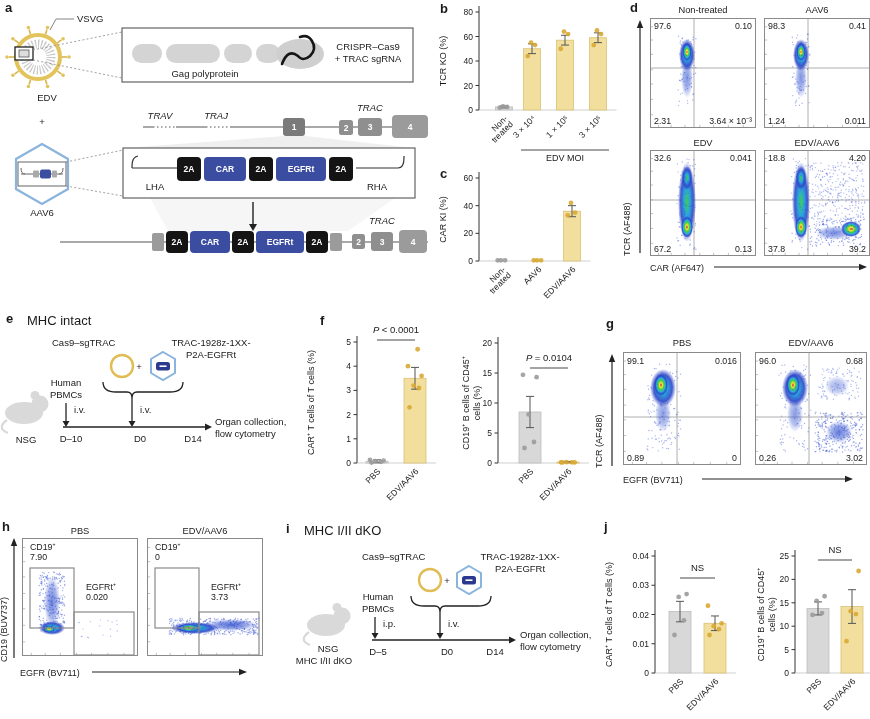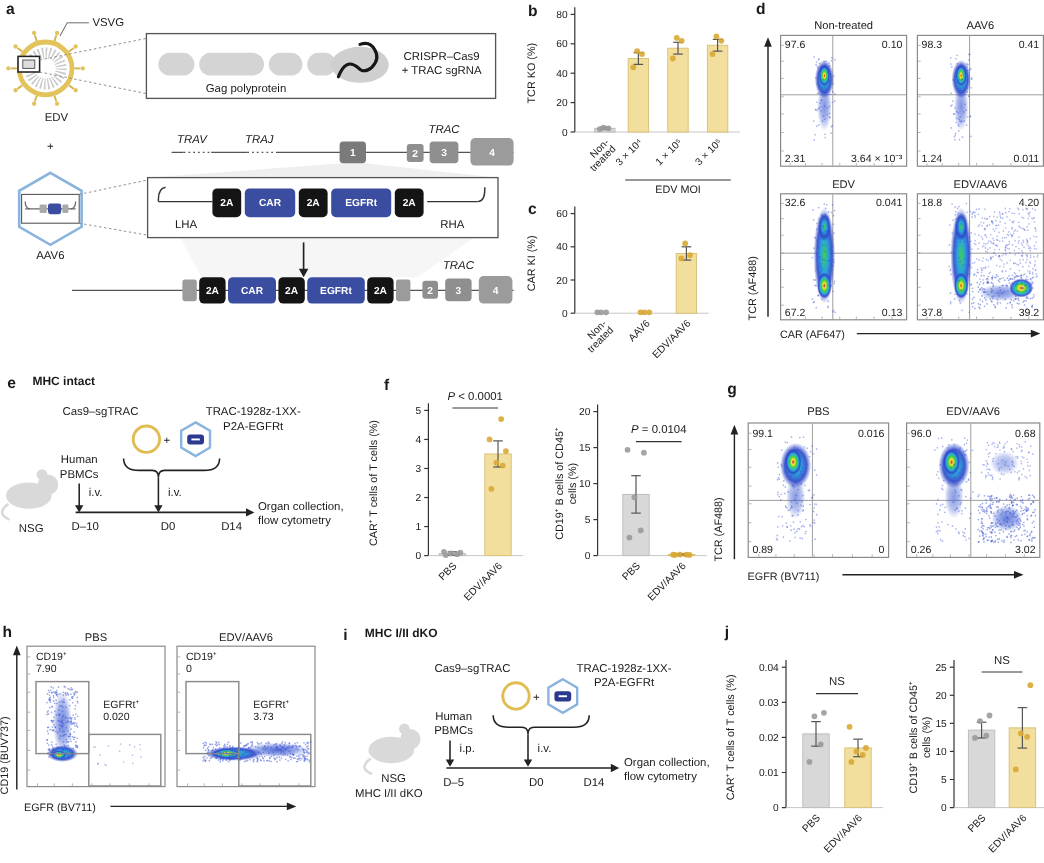--- a/index.html
+++ b/index.html
@@ -1,21 +1,21 @@
 <!DOCTYPE html>
 <html><head>
 <meta charset="utf-8">
 <style>
   html,body{margin:0;padding:0;background:#fff}
   #fig{position:relative;width:870px;height:719px;background:#fff;
        font-family:"Liberation Sans",sans-serif;color:#1a1a1a;overflow:hidden}
   #fig svg{position:absolute;overflow:visible}
   #fig div{position:absolute}
   .pl{font-size:13px;font-weight:700}
-  .ph{font-size:10px;font-weight:700}
+  .ph{font-size:13px;font-weight:400}
   text{fill:#1a1a1a}
   .fq{font-size:8.8px}
   .ft{font-size:9.3px}
   .fal{font-size:9px}
   .ytick{font-size:8.5px}
   .xcat{font-size:8.5px}
   .ylab{font-size:9px}
   .sig{font-size:9.5px}
   .grp{font-size:9px}
   .dgt{font-size:9.5px}
@@ -430,21 +430,21 @@
       <circle cx="108.5" cy="123.176" r="2.4" fill="#d8a833" fill-opacity="0.9"></circle>
       <circle cx="117.96" cy="96.032" r="2.4" fill="#d8a833" fill-opacity="0.9"></circle>
       <circle cx="112.68" cy="93.22399999999999" r="2.4" fill="#d8a833" fill-opacity="0.9"></circle>
       <circle cx="120.6" cy="52.976" r="2.4" fill="#d8a833" fill-opacity="0.9"></circle>
       <text class="xcat" text-anchor="end" transform="translate(84,164) rotate(-45)"><tspan x="0" dy="0">PBS</tspan></text>
       <text class="xcat" text-anchor="end" transform="translate(118,164) rotate(-45)"><tspan x="0" dy="0">EDV/AAV6</tspan></text>
       <line x1="80" y1="42" x2="114" y2="42" stroke="#333" stroke-width="0.9"></line>
       <text x="97" y="35" text-anchor="middle" class="sig">NS</text>
     </svg>
 
-  <div style="left:610px;top:11px;width:260px;height:292px">
+  <div style="left:610px;top:0;width:260px;height:292px">
     <svg style="left:0;top:0" width="260" height="292">
       <text class="ft" x="93" y="13" text-anchor="middle">Non-treated</text>
       <text class="ft" x="207" y="13" text-anchor="middle">AAV6</text>
       <text class="ft" x="93" y="146" text-anchor="middle">EDV</text>
       <text class="ft" x="207" y="146" text-anchor="middle">EDV/AAV6</text>
       <line x1="30" y1="253" x2="30" y2="26" stroke="#222" stroke-width="1.2"></line>
       <polygon points="26.8,28 33.2,28 30,20" fill="#222"></polygon>
       <text class="fal" x="20" y="256" transform="rotate(-90 20 256)">TCR (AF488)</text>
       <text class="fal" x="40" y="271">CAR (AF647)</text>
       <line x1="104" y1="267" x2="250" y2="267" stroke="#222" stroke-width="1.2"></line>

